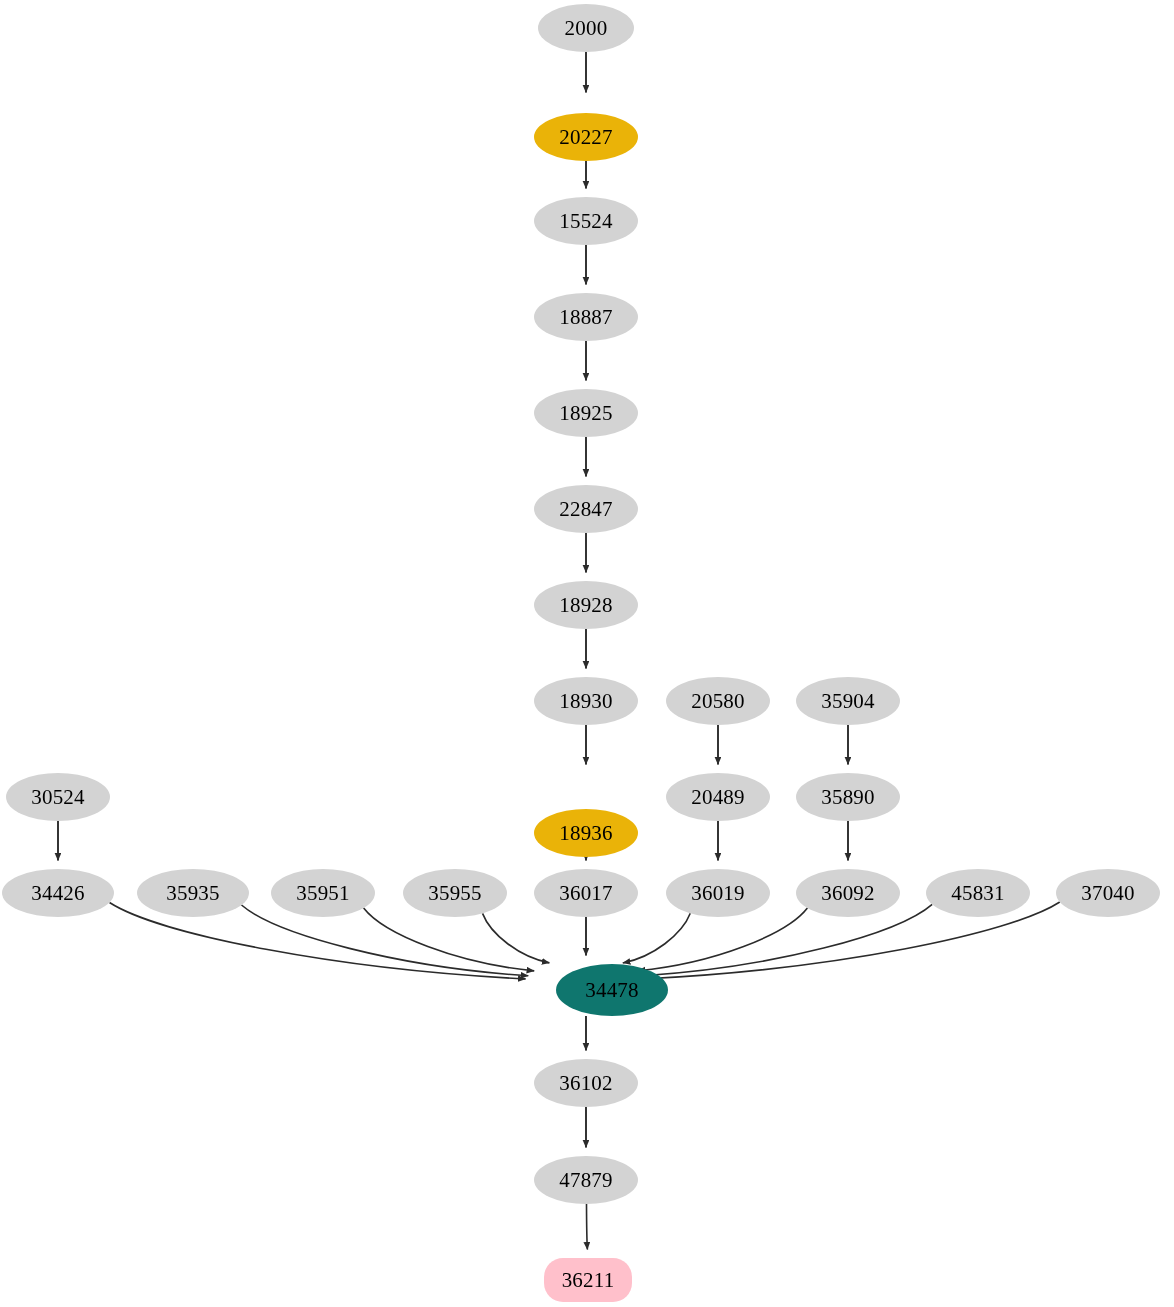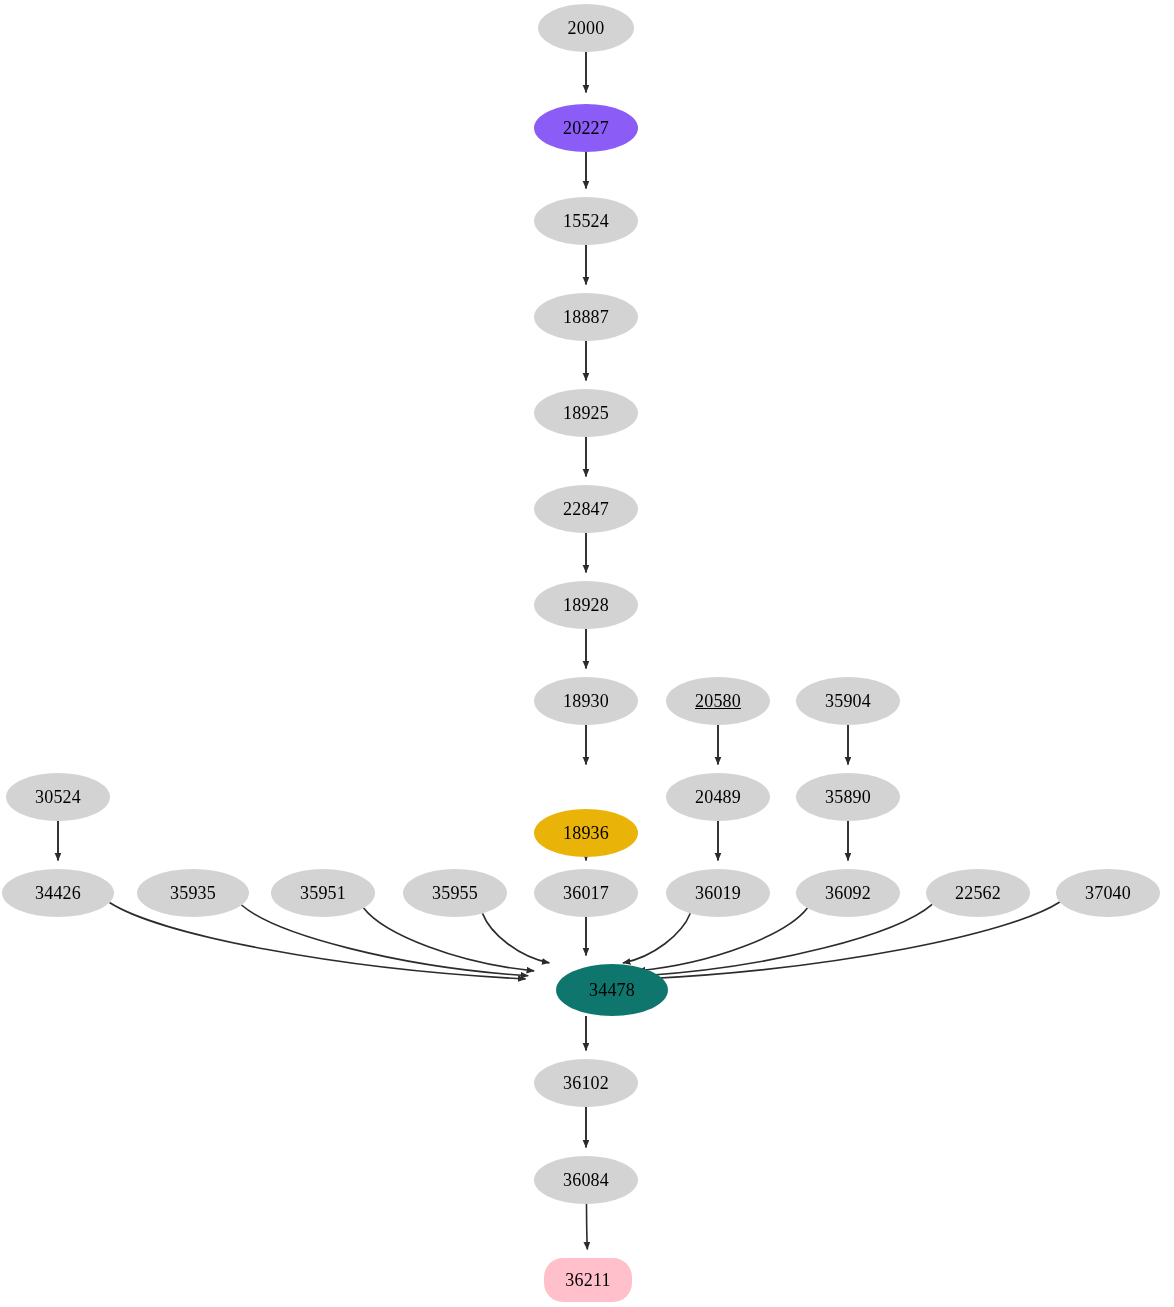--- a/index.html
+++ b/index.html
@@ -23,21 +23,21 @@
     height: 1307px;
     pointer-events: none;
   }
   .node {
     position: absolute;
     display: flex;
     align-items: center;
     justify-content: center;
     box-sizing: border-box;
     color: #000000;
-    font-size: 18px;
+    font-size: 21px;
     line-height: 1;
     letter-spacing: 0.2px;
     white-space: nowrap;
   }
   .node.ellipse {
     border-radius: 50%;
   }
   .node.box {
     border-radius: 0;
   }
@@ -76,40 +76,40 @@
         <path d="M 807.4 908.0 C 787.1 934.4 714.1 963.3 637.8 970.8" fill="none" stroke="#2b2b2b" stroke-width="1.6" marker-end="url(#arrowhead)"></path>
         <path d="M 932.2 904.3 C 897.6 934.3 773.5 967.2 643.7 975.7" fill="none" stroke="#2b2b2b" stroke-width="1.6" marker-end="url(#arrowhead)"></path>
         <path d="M 1059.8 902.0 C 1010.2 934.2 832.4 969.6 646.3 978.8" fill="none" stroke="#2b2b2b" stroke-width="1.6" marker-end="url(#arrowhead)"></path>
         <path d="M 586.0 1016.0 L 586.0 1050.5" fill="none" stroke="#2b2b2b" stroke-width="1.9" marker-end="url(#arrowhead)"></path>
         <path d="M 586.0 1107.0 L 586.0 1147.5" fill="none" stroke="#2b2b2b" stroke-width="1.9" marker-end="url(#arrowhead)"></path>
         <path d="M 586.5 1204.0 C 586.6 1223.1 587.0 1244.0 587.4 1249.5" fill="none" stroke="#2b2b2b" stroke-width="1.6" marker-end="url(#arrowhead)"></path>
       </g>
   </svg>
   <div id="node-layer">
       <div class="node ellipse" style="left: 538px; top: 4px; width: 96px; height: 48px; background: rgb(211, 211, 211);">2000</div>
-      <div class="node ellipse" style="left: 534px; top: 104px; width: 104px; height: 48px; background: #8b5cf6;">20227</div>
+      <div class="node ellipse" style="left: 534px; top: 113px; width: 104px; height: 48px; background: #eab308;">20227</div>
       <div class="node ellipse" style="left: 534px; top: 197px; width: 104px; height: 48px; background: rgb(211, 211, 211);">15524</div>
       <div class="node ellipse" style="left: 534px; top: 293px; width: 104px; height: 48px; background: rgb(211, 211, 211);">18887</div>
       <div class="node ellipse" style="left: 534px; top: 389px; width: 104px; height: 48px; background: rgb(211, 211, 211);">18925</div>
       <div class="node ellipse" style="left: 534px; top: 485px; width: 104px; height: 48px; background: rgb(211, 211, 211);">22847</div>
       <div class="node ellipse" style="left: 534px; top: 581px; width: 104px; height: 48px; background: rgb(211, 211, 211);">18928</div>
       <div class="node ellipse" style="left: 534px; top: 677px; width: 104px; height: 48px; background: rgb(211, 211, 211);">18930</div>
-      <div class="node ellipse" style="left: 666px; top: 677px; width: 104px; height: 48px; background: rgb(211, 211, 211); text-decoration: underline;">20580</div>
+      <div class="node ellipse" style="left: 666px; top: 677px; width: 104px; height: 48px; background: rgb(211, 211, 211);">20580</div>
       <div class="node ellipse" style="left: 796px; top: 677px; width: 104px; height: 48px; background: rgb(211, 211, 211);">35904</div>
       <div class="node ellipse" style="left: 6px; top: 773px; width: 104px; height: 48px; background: rgb(211, 211, 211);">30524</div>
       <div class="node ellipse" style="left: 534px; top: 809px; width: 104px; height: 48px; background: #eab308;">18936</div>
       <div class="node ellipse" style="left: 666px; top: 773px; width: 104px; height: 48px; background: rgb(211, 211, 211);">20489</div>
       <div class="node ellipse" style="left: 796px; top: 773px; width: 104px; height: 48px; background: rgb(211, 211, 211);">35890</div>
       <div class="node ellipse" style="left: 2px; top: 869px; width: 112px; height: 48px; background: rgb(211, 211, 211);">34426</div>
       <div class="node ellipse" style="left: 137px; top: 869px; width: 112px; height: 48px; background: rgb(211, 211, 211);">35935</div>
       <div class="node ellipse" style="left: 271px; top: 869px; width: 104px; height: 48px; background: rgb(211, 211, 211); text-align: center;">35951</div>
       <div class="node ellipse" style="left: 403px; top: 869px; width: 104px; height: 48px; background: rgb(211, 211, 211);">35955</div>
       <div class="node ellipse" style="left: 534px; top: 869px; width: 104px; height: 48px; background: rgb(211, 211, 211);">36017</div>
       <div class="node ellipse" style="left: 666px; top: 869px; width: 104px; height: 48px; background: rgb(211, 211, 211);">36019</div>
       <div class="node ellipse" style="left: 796px; top: 869px; width: 104px; height: 48px; background: rgb(211, 211, 211);">36092</div>
-      <div class="node ellipse" style="left: 926px; top: 869px; width: 104px; height: 48px; background: rgb(211, 211, 211);">22562</div>
+      <div class="node ellipse" style="left: 926px; top: 869px; width: 104px; height: 48px; background: rgb(211, 211, 211);">45831</div>
       <div class="node ellipse" style="left: 1056px; top: 869px; width: 104px; height: 48px; background: rgb(211, 211, 211);">37040</div>
       <div class="node ellipse" style="left: 556px; top: 964px; width: 112px; height: 52px; background: #0f766e;">34478</div>
       <div class="node ellipse" style="left: 534px; top: 1059px; width: 104px; height: 48px; background: rgb(211, 211, 211);">36102</div>
-      <div class="node ellipse" style="left: 534px; top: 1156px; width: 104px; height: 48px; background: rgb(211, 211, 211);">36084</div>
+      <div class="node ellipse" style="left: 534px; top: 1156px; width: 104px; height: 48px; background: rgb(211, 211, 211);">47879</div>
       <div class="node box" style="left: 544px; top: 1258px; width: 88px; height: 44px; background: rgb(255, 192, 203); border-radius: 19px;">36211</div>
     </div>
 </div>
 
 </body></html>

